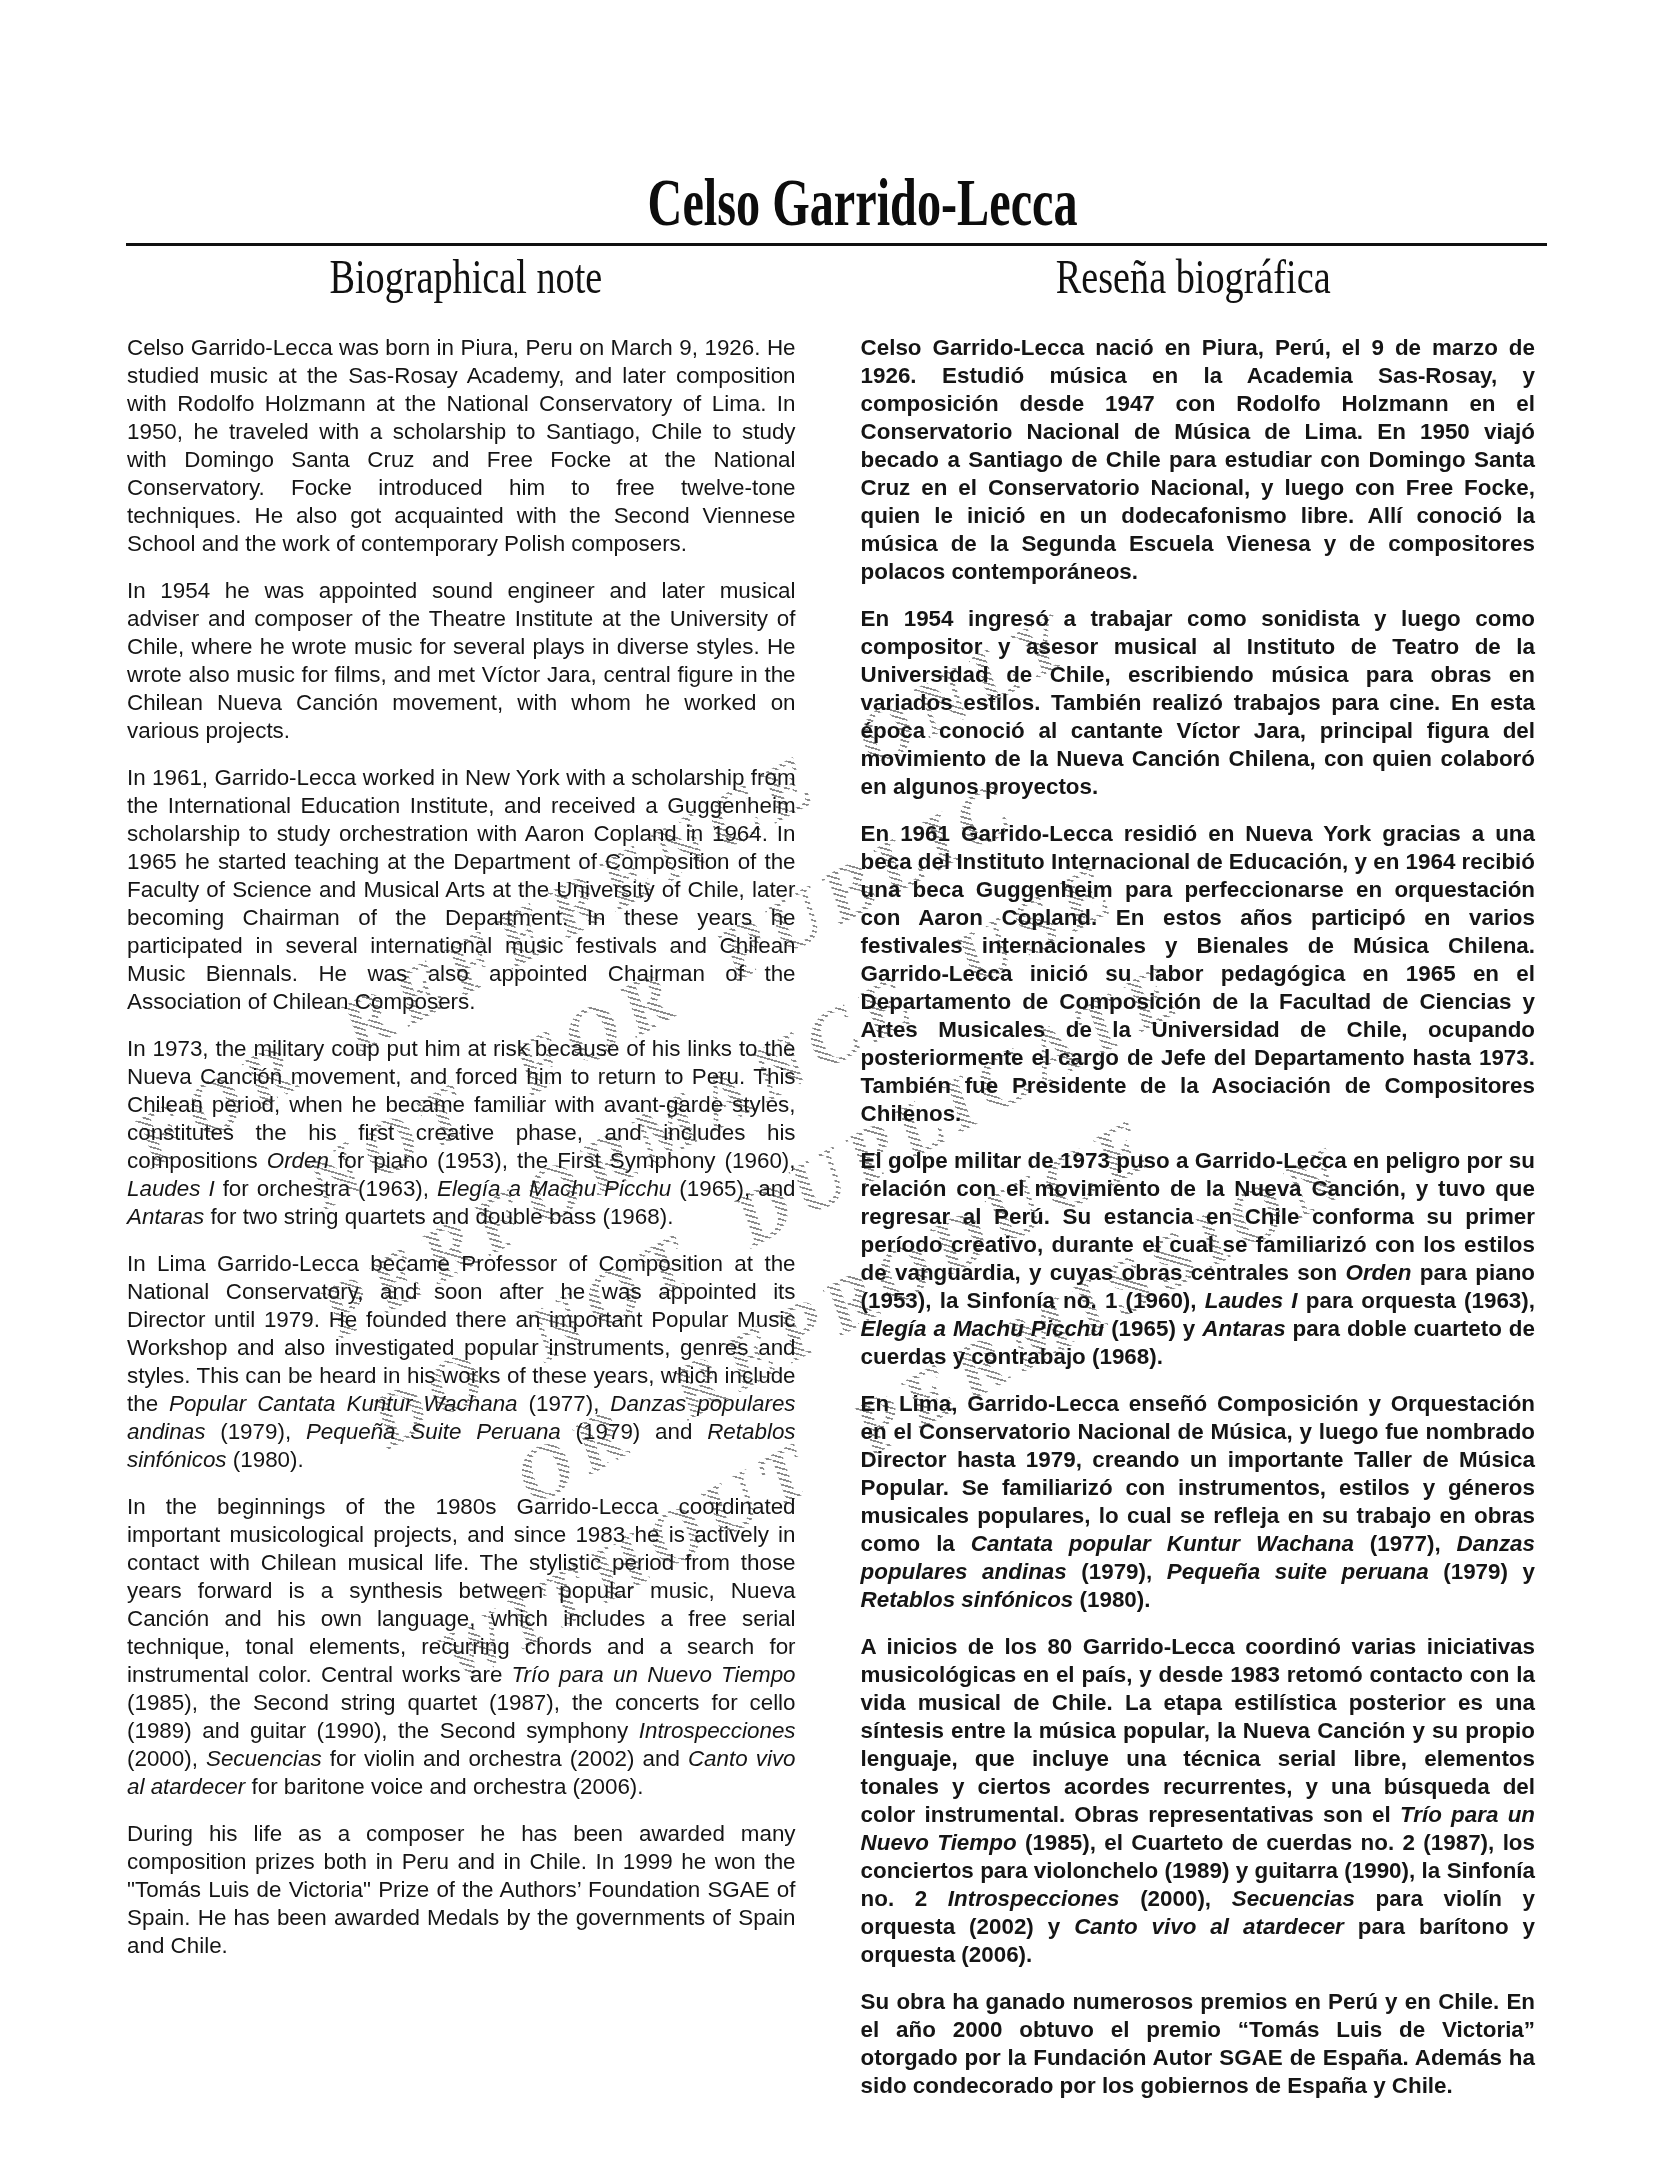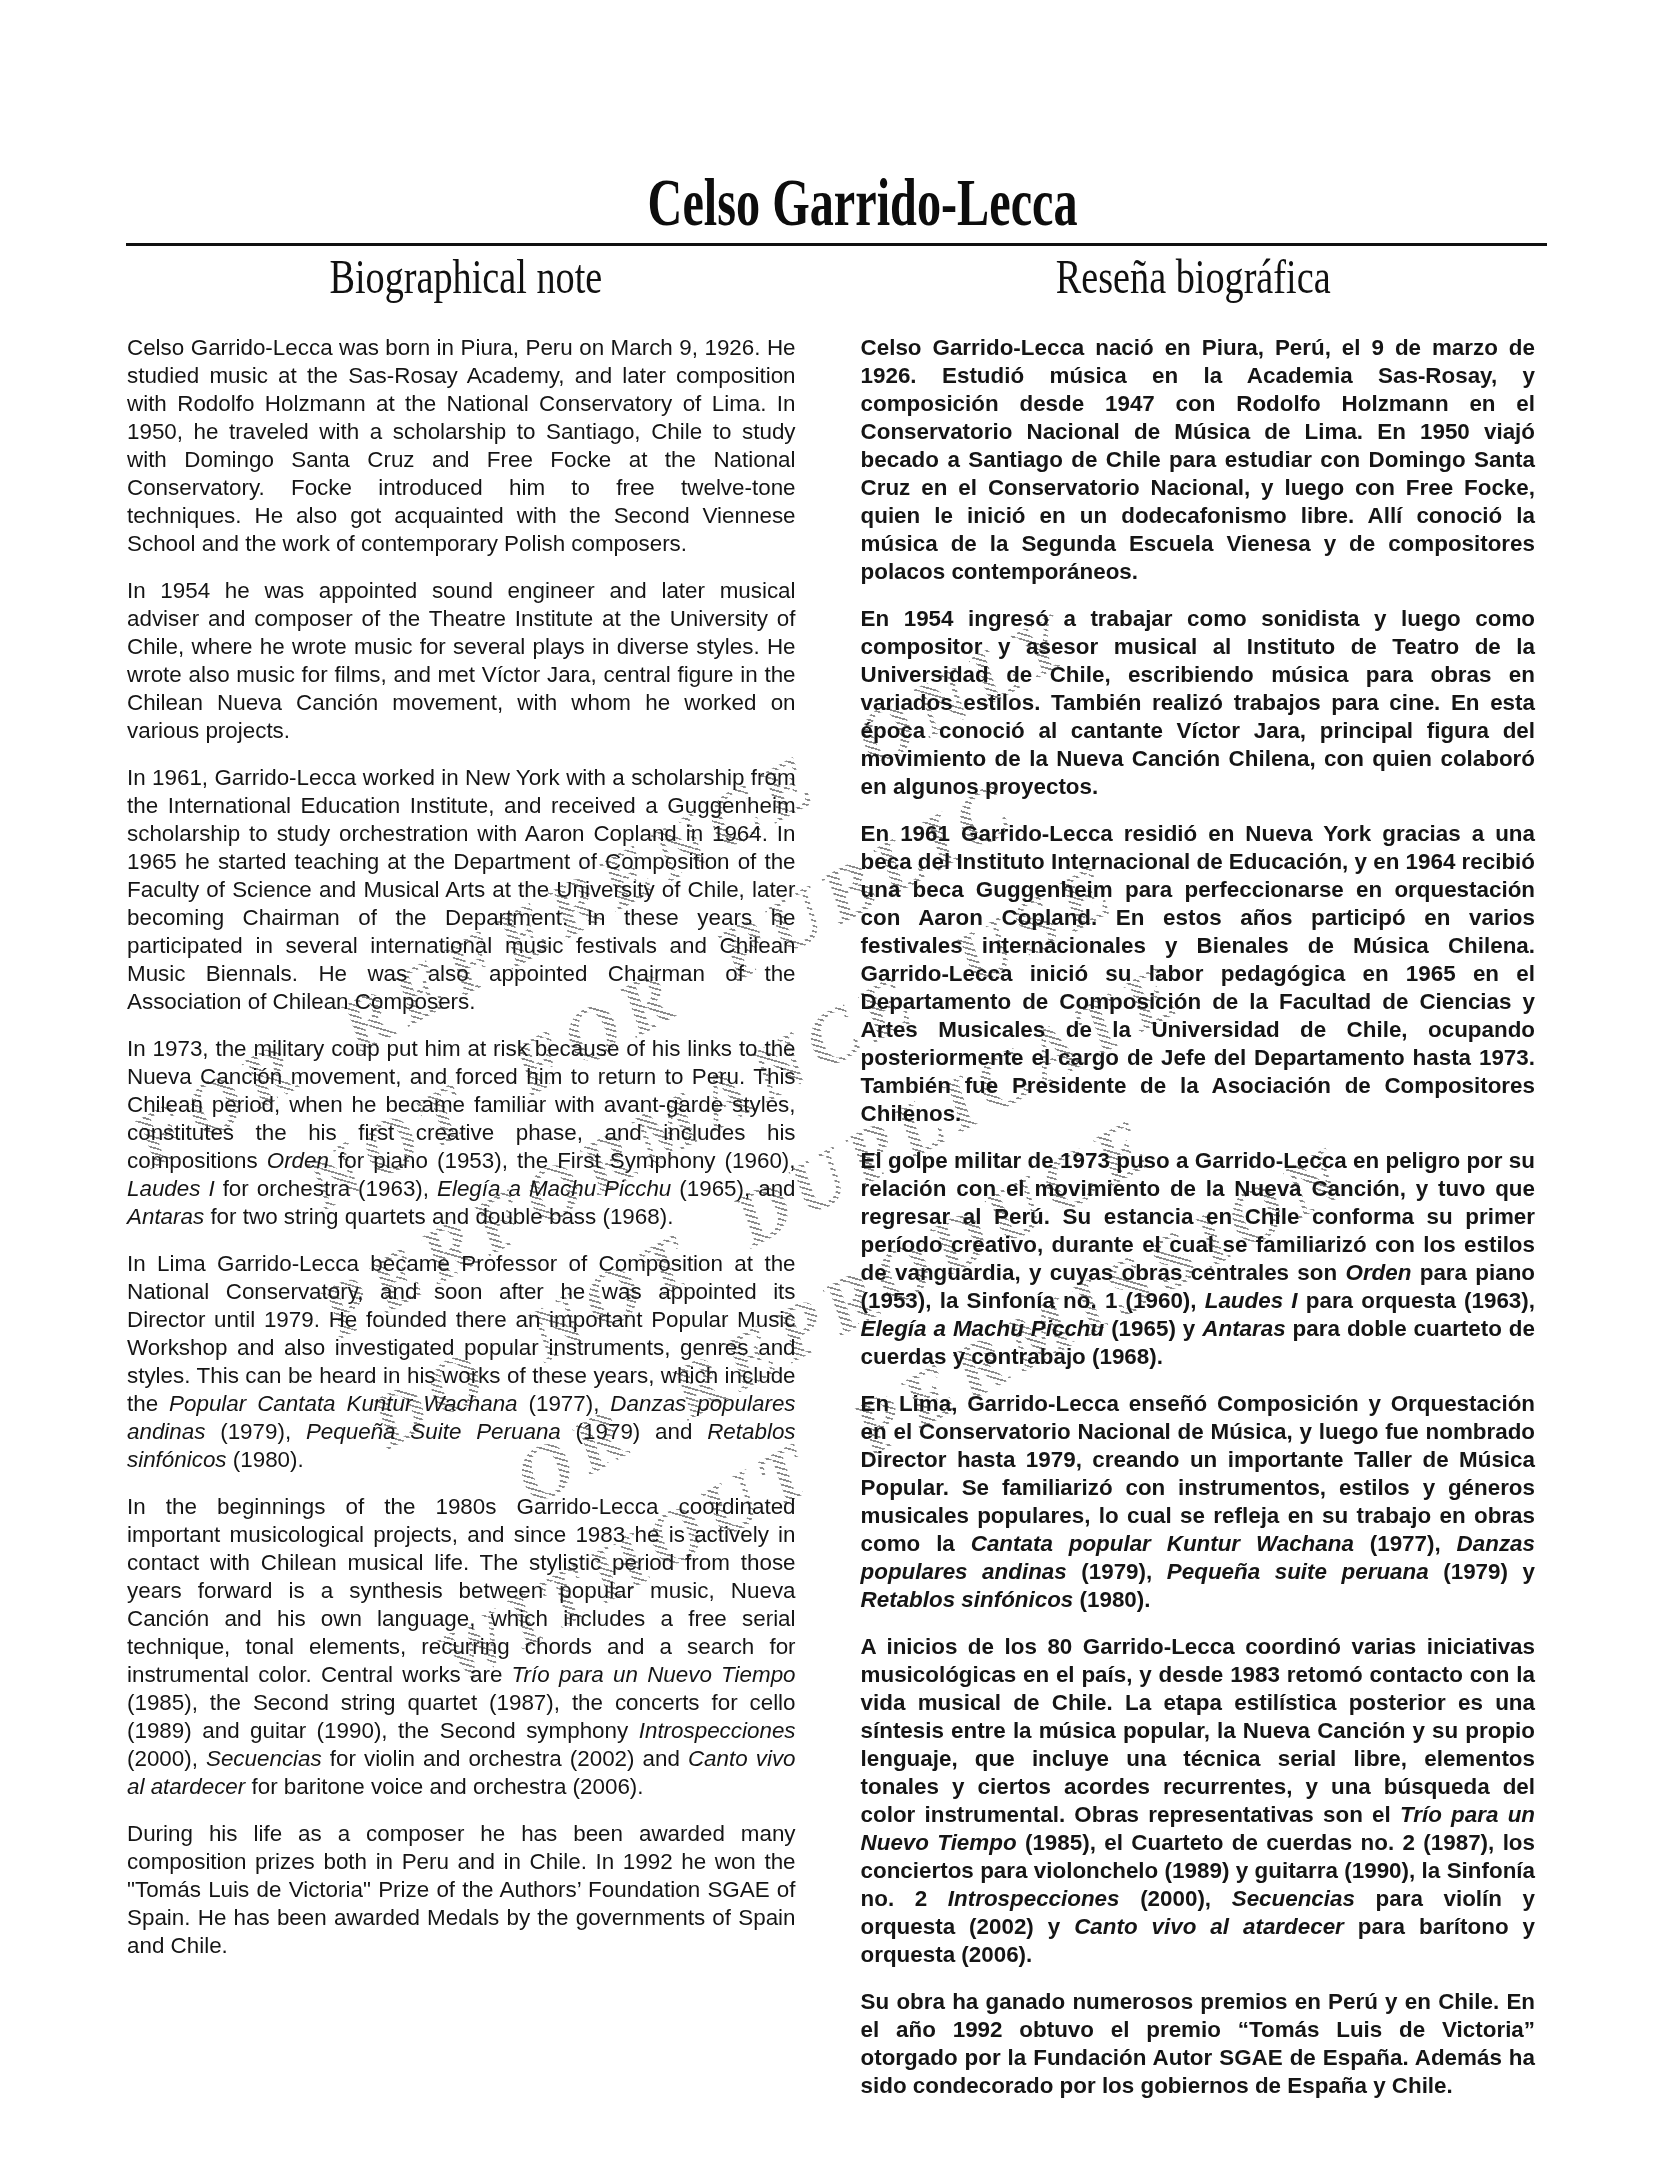--- a/index.html
+++ b/index.html
@@ -126,27 +126,27 @@
   </div>
 
   <div class="cols">
     <section class="col left">
         <p><span>Celso Garrido-Lecca was born in Piura, Peru on March 9, 1926. He studied music at the Sas-Rosay Academy, and later composition with Rodolfo Holzmann at the National Conservatory of Lima. In 1950, he traveled with a scholarship to Santiago, Chile to study with Domingo Santa Cruz and Free Focke at the National Conservatory. Focke introduced him to free twelve-tone techniques. He also got acquainted with the Second Viennese School and the work of contemporary Polish composers.</span></p>
         <p><span>In 1954 he was appointed sound engineer and later musical adviser and composer of the Theatre Institute at the University of Chile, where he wrote music for several plays in diverse styles. He wrote also music for films, and met Víctor Jara, central figure in the Chilean Nueva Canción movement, with whom he worked on various projects.</span></p>
         <p><span>In 1961, Garrido-Lecca worked in New York with a scholarship from the International Education Institute, and received a Guggenheim scholarship to study orchestration with Aaron Copland in 1964. In 1965 he started teaching at the Department of Composition of the Faculty of Science and Musical Arts at the University of Chile, later becoming Chairman of the Department. In these years he participated in several international music festivals and Chilean Music Biennals. He was also appointed Chairman of the Association of Chilean Composers.</span></p>
         <p><span>In 1973, the military coup put him at risk because of his links to the Nueva Canción movement, and forced him to return to Peru. This Chilean period, when he became familiar with avant-garde styles, constitutes the his first creative phase, and includes his compositions </span><em>Orden</em><span> for piano (1953), the First Symphony (1960), </span><em>Laudes I</em><span> for orchestra (1963), </span><em>Elegía a Machu Picchu</em><span> (1965), and </span><em>Antaras</em><span> for two string quartets and double bass (1968).</span></p>
         <p><span>In Lima Garrido-Lecca became Professor of Composition at the National Conservatory, and soon after he was appointed its Director until 1979. He founded there an important Popular Music Workshop and also investigated popular instruments, genres and styles. This can be heard in his works of these years, which include the </span><em>Popular Cantata Kuntur Wachana</em><span> (1977), </span><em>Danzas populares andinas</em><span> (1979), </span><em>Pequeña Suite Peruana</em><span> (1979) and </span><em>Retablos sinfónicos</em><span> (1980).</span></p>
         <p><span>In the beginnings of the 1980s Garrido-Lecca coordinated important musicological projects, and since 1983 he is actively in contact with Chilean musical life. The stylistic period from those years forward is a synthesis between popular music, Nueva Canción and his own language, which includes a free serial technique, tonal elements, recurring chords and a search for instrumental color. Central works are </span><em>Trío para un Nuevo Tiempo</em><span> (1985), the Second string quartet (1987), the concerts for cello (1989) and guitar (1990), the Second symphony </span><em>Introspecciones</em><span> (2000), </span><em>Secuencias</em><span> for violin and orchestra (2002) and </span><em>Canto vivo al atardecer</em><span> for baritone voice and orchestra (2006).</span></p>
-        <p><span>During his life as a composer he has been awarded many composition prizes both in Peru and in Chile. In 1992 he won the "Tomás Luis de Victoria" Prize of the Authors’ Foundation SGAE of Spain. He has been awarded Medals by the governments of Spain and Chile.</span></p>
+        <p><span>During his life as a composer he has been awarded many composition prizes both in Peru and in Chile. In 1999 he won the "Tomás Luis de Victoria" Prize of the Authors’ Foundation SGAE of Spain. He has been awarded Medals by the governments of Spain and Chile.</span></p>
       </section>
     <section class="col right">
         <p><span>Celso Garrido-Lecca nació en Piura, Perú, el 9 de marzo de 1926. Estudió música en la Academia Sas-Rosay, y composición desde 1947 con Rodolfo Holzmann en el Conservatorio Nacional de Música de Lima. En 1950 viajó becado a Santiago de Chile para estudiar con Domingo Santa Cruz en el Conservatorio Nacional, y luego con Free Focke, quien le inició en un dodecafonismo libre. Allí conoció la música de la Segunda Escuela Vienesa y de compositores polacos contemporáneos.</span></p>
         <p><span>En 1954 ingresó a trabajar como sonidista y luego como compositor y asesor musical al Instituto de Teatro de la Universidad de Chile, escribiendo música para obras en variados estilos. También realizó trabajos para cine. En esta época conoció al cantante Víctor Jara, principal figura del movimiento de la Nueva Canción Chilena, con quien colaboró en algunos proyectos.</span></p>
         <p><span>En 1961 Garrido-Lecca residió en Nueva York gracias a una beca del Instituto Internacional de Educación, y en 1964 recibió una beca Guggenheim para perfeccionarse en orquestación con Aaron Copland. En estos años participó en varios festivales internacionales y Bienales de Música Chilena. Garrido-Lecca inició su labor pedagógica en 1965 en el Departamento de Composición de la Facultad de Ciencias y Artes Musicales de la Universidad de Chile, ocupando posteriormente el cargo de Jefe del Departamento hasta 1973. También fue Presidente de la Asociación de Compositores Chilenos.</span></p>
         <p><span>El golpe militar de 1973 puso a Garrido-Lecca en peligro por su relación con el movimiento de la Nueva Canción, y tuvo que regresar al Perú. Su estancia en Chile conforma su primer período creativo, durante el cual se familiarizó con los estilos de vanguardia, y cuyas obras centrales son </span><em>Orden</em><span> para piano (1953), la Sinfonía no. 1 (1960), </span><em>Laudes I</em><span> para orquesta (1963), </span><em>Elegía a Machu Picchu</em><span> (1965) y </span><em>Antaras</em><span> para doble cuarteto de cuerdas y contrabajo (1968).</span></p>
         <p><span>En Lima, Garrido-Lecca enseñó Composición y Orquestación en el Conservatorio Nacional de Música, y luego fue nombrado Director hasta 1979, creando un importante Taller de Música Popular. Se familiarizó con instrumentos, estilos y géneros musicales populares, lo cual se refleja en su trabajo en obras como la </span><em>Cantata popular Kuntur Wachana</em><span> (1977), </span><em>Danzas populares andinas</em><span> (1979), </span><em>Pequeña suite peruana</em><span> (1979) y </span><em>Retablos sinfónicos</em><span> (1980).</span></p>
         <p><span>A inicios de los 80 Garrido-Lecca coordinó varias iniciativas musicológicas en el país, y desde 1983 retomó contacto con la vida musical de Chile. La etapa estilística posterior es una síntesis entre la música popular, la Nueva Canción y su propio lenguaje, que incluye una técnica serial libre, elementos tonales y ciertos acordes recurrentes, y una búsqueda del color instrumental. Obras representativas son el </span><em>Trío para un Nuevo Tiempo</em><span> (1985), el Cuarteto de cuerdas no. 2 (1987), los conciertos para violonchelo (1989) y guitarra (1990), la Sinfonía no. 2 </span><em>Introspecciones</em><span> (2000), </span><em>Secuencias</em><span> para violín y orquesta (2002) y </span><em>Canto vivo al atardecer</em><span> para barítono y orquesta (2006).</span></p>
-        <p><span>Su obra ha ganado numerosos premios en Perú y en Chile. En el año 1992 obtuvo el premio “Tomás Luis de Victoria” otorgado por la Fundación Autor SGAE de España. Además ha sido condecorado por los gobiernos de España y Chile.</span></p>
+        <p><span>Su obra ha ganado numerosos premios en Perú y en Chile. En el año 2000 obtuvo el premio “Tomás Luis de Victoria” otorgado por la Fundación Autor SGAE de España. Además ha sido condecorado por los gobiernos de España y Chile.</span></p>
       </section>
   </div>
 
 </div>
 
 
 </body></html>

